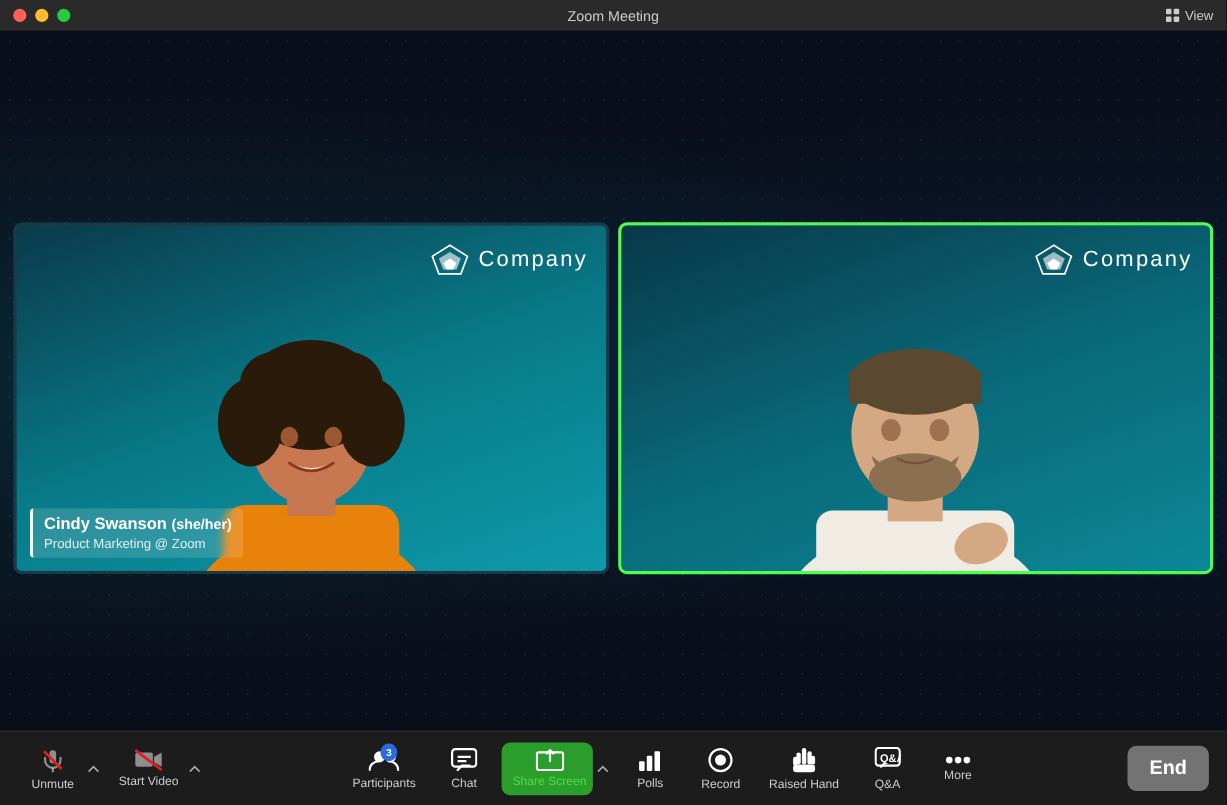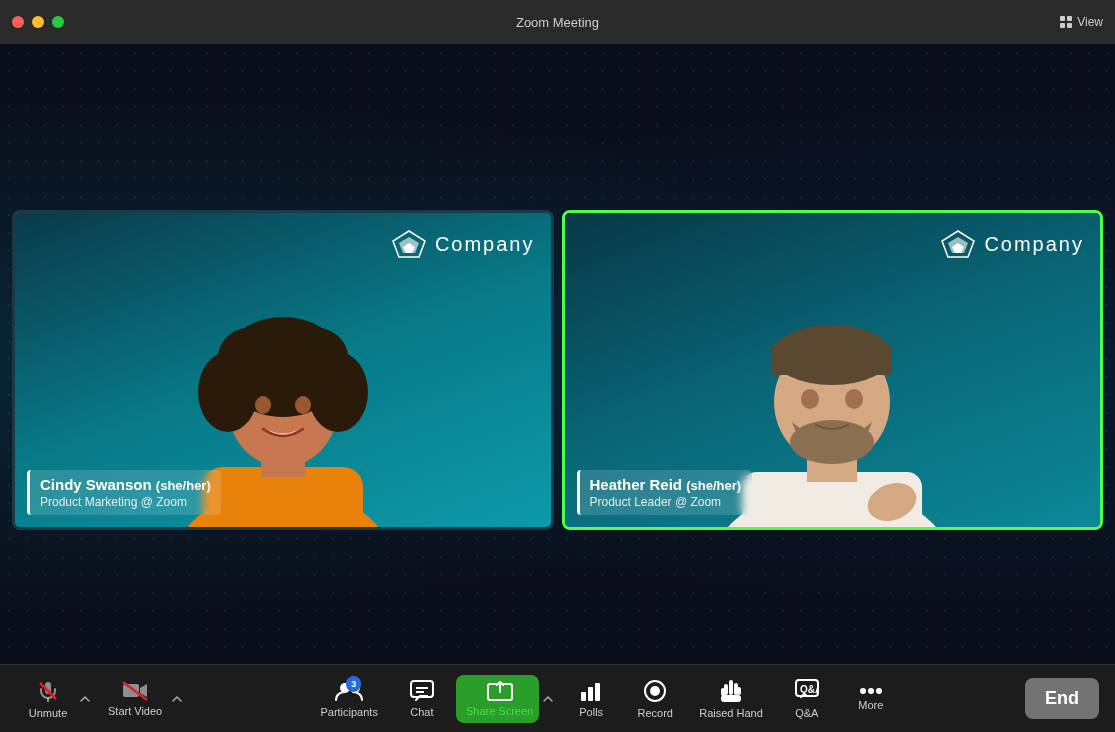--- a/index.html
+++ b/index.html
@@ -8,21 +8,21 @@
       height: 732px;
       background: #1a1a1a;
       font-family: -apple-system, BlinkMacSystemFont, 'Segoe UI', sans-serif;
       overflow: hidden;
       display: flex;
       flex-direction: column;
     }
 
     
     .titlebar {
-      height: 44px;
+      height: 28px;
       background: #2a2a2a;
       display: flex;
       align-items: center;
       justify-content: space-between;
       padding: 0 12px;
       flex-shrink: 0;
     }
     .titlebar-controls {
       display: flex;
       gap: 8px;
@@ -378,27 +378,20 @@
 
       <div class="company-logo">
         <svg width="36" height="30" viewBox="0 0 36 30" fill="none">
           <polygon points="18,2 34,12 28,28 8,28 2,12" fill="none" stroke="white" stroke-width="1.5"></polygon>
           <polygon points="18,8 28,14 24,24 12,24 8,14" fill="white" opacity="0.6"></polygon>
           <polygon points="18,14 24,18 21,24 15,24 12,18" fill="white"></polygon>
         </svg>
         <span class="company-name">Company</span>
       </div>
 
-      <div class="name-tag">
-        <div class="name-tag-name">
-          <span>Heather Reid</span>
-          <span class="name-tag-pronoun">(she/her)</span>
-        </div>
-        <div class="name-tag-title">Product Leader @ Zoom</div>
-      </div>
     </div>
 
   </div>
 </div>
 
 <div class="toolbar">
 
   <div class="toolbar-left">
 
     <div class="tool-btn-group">

